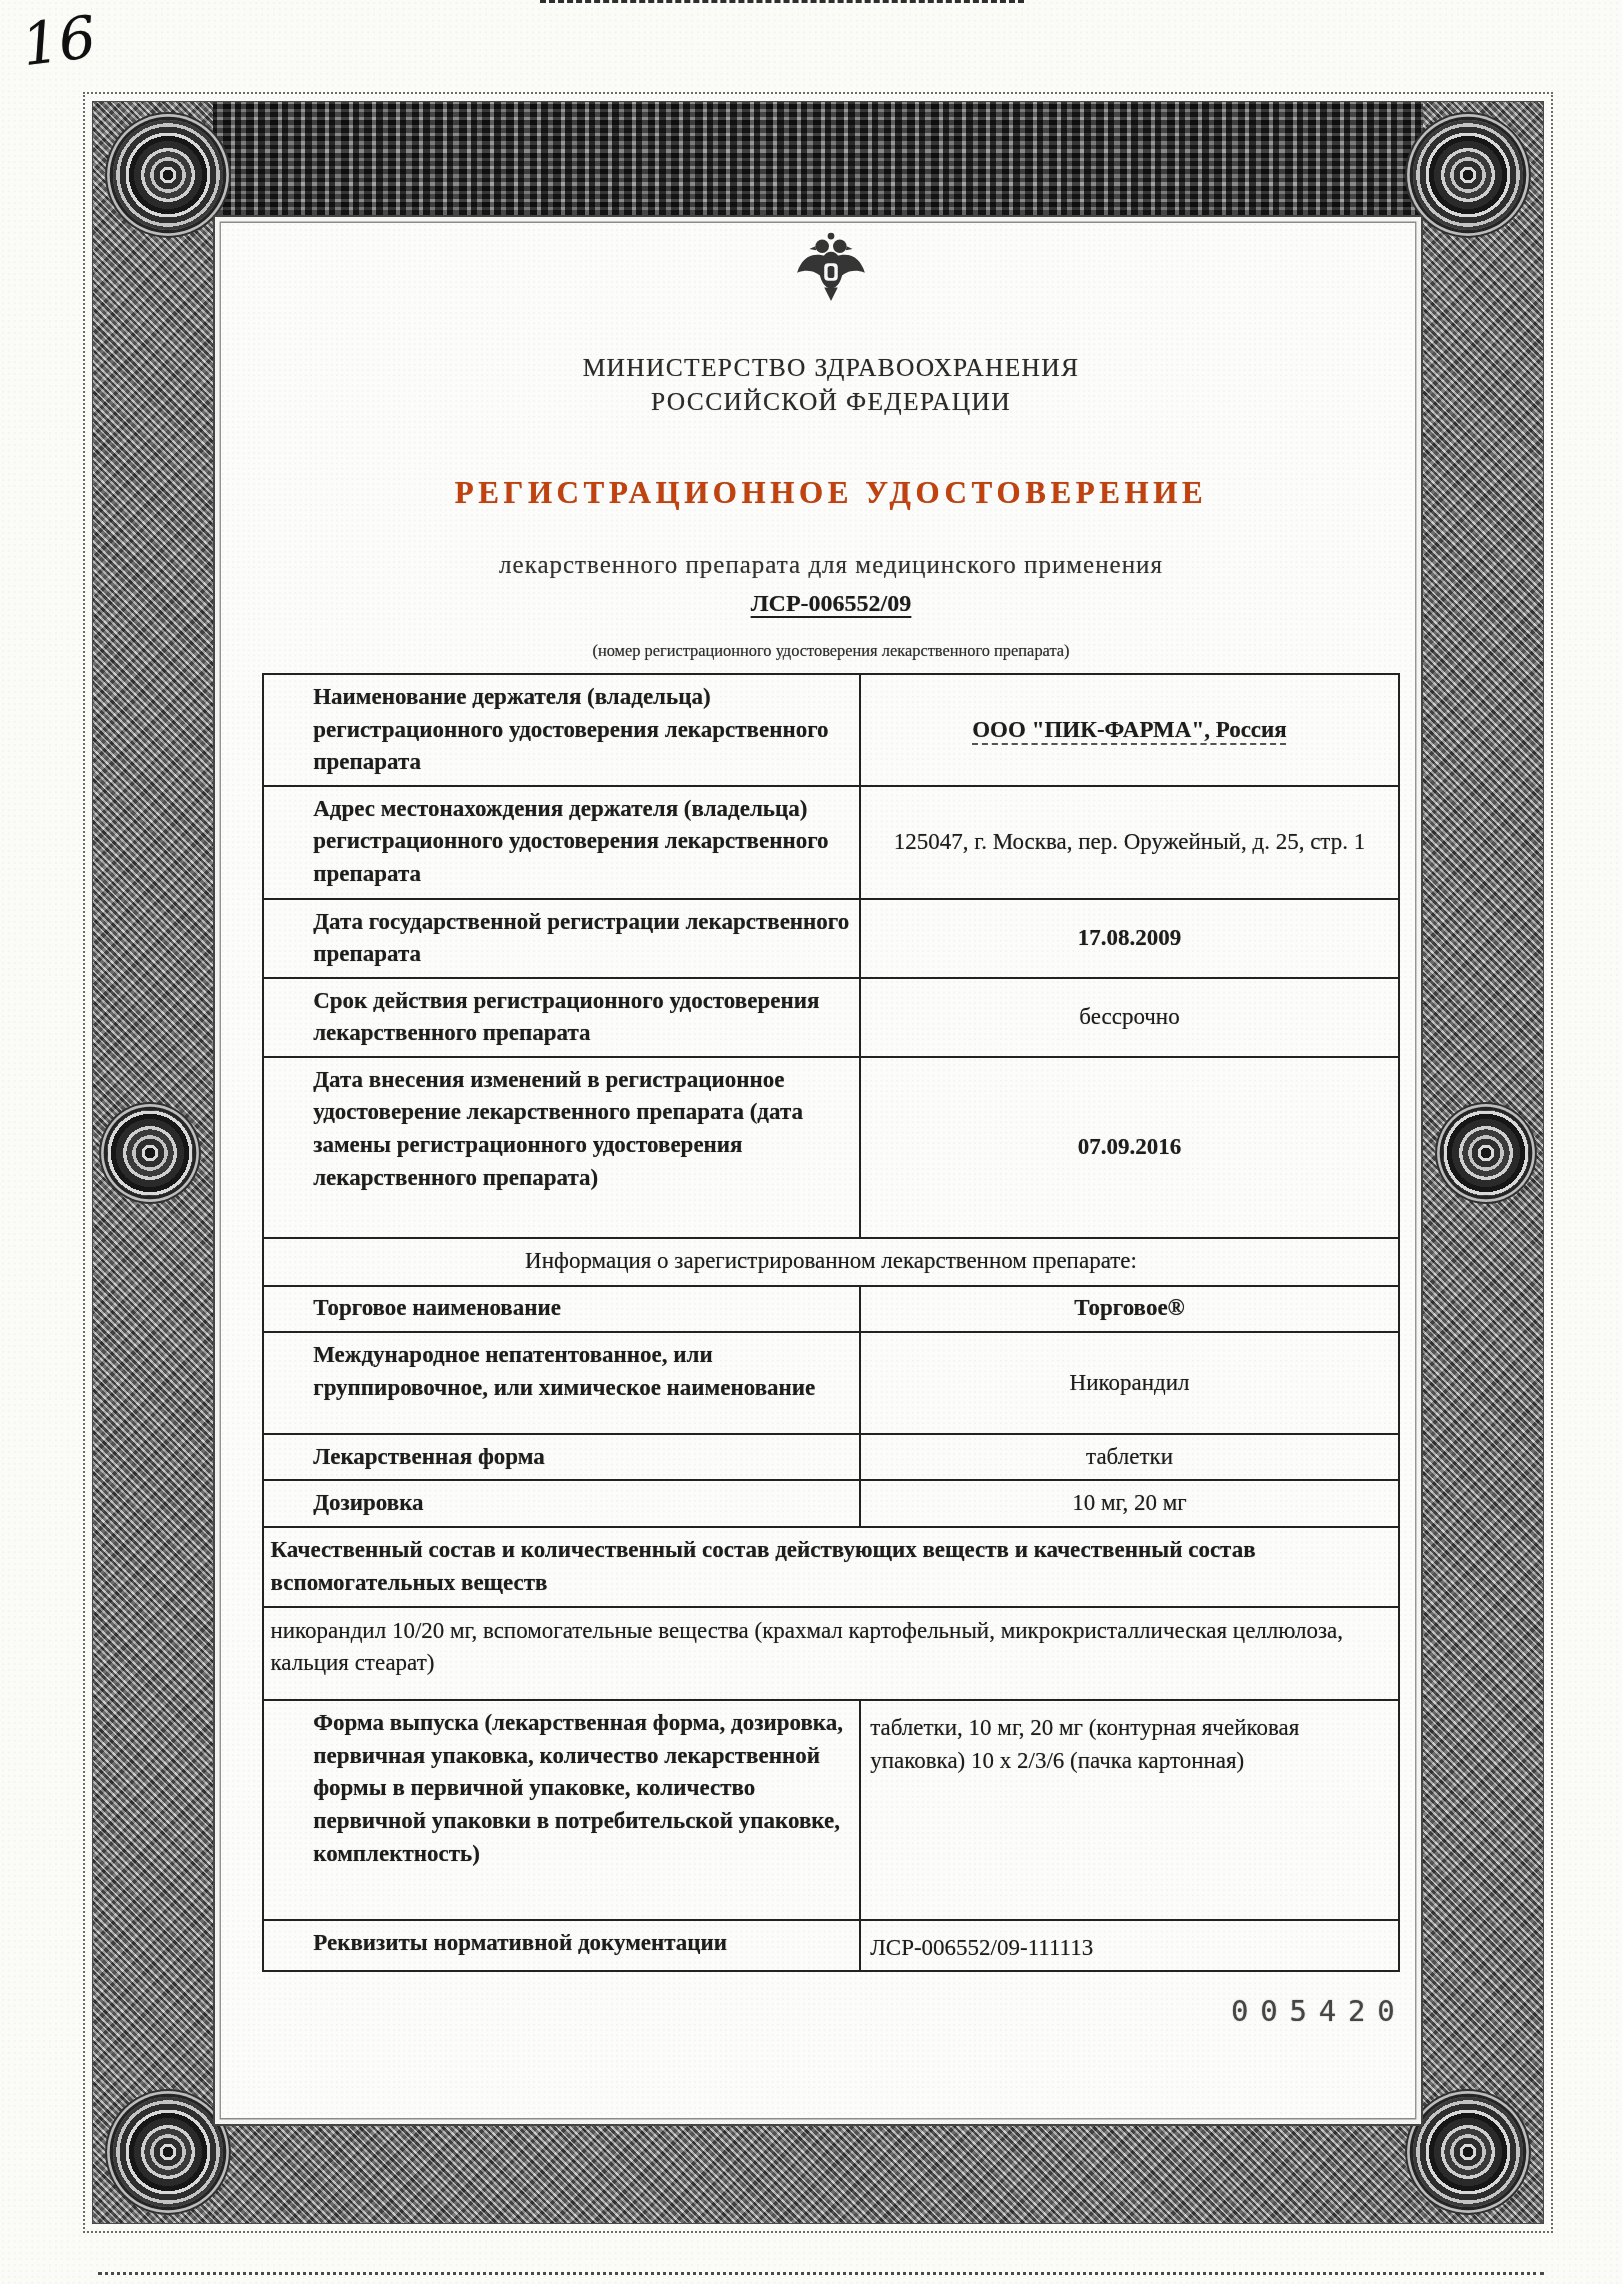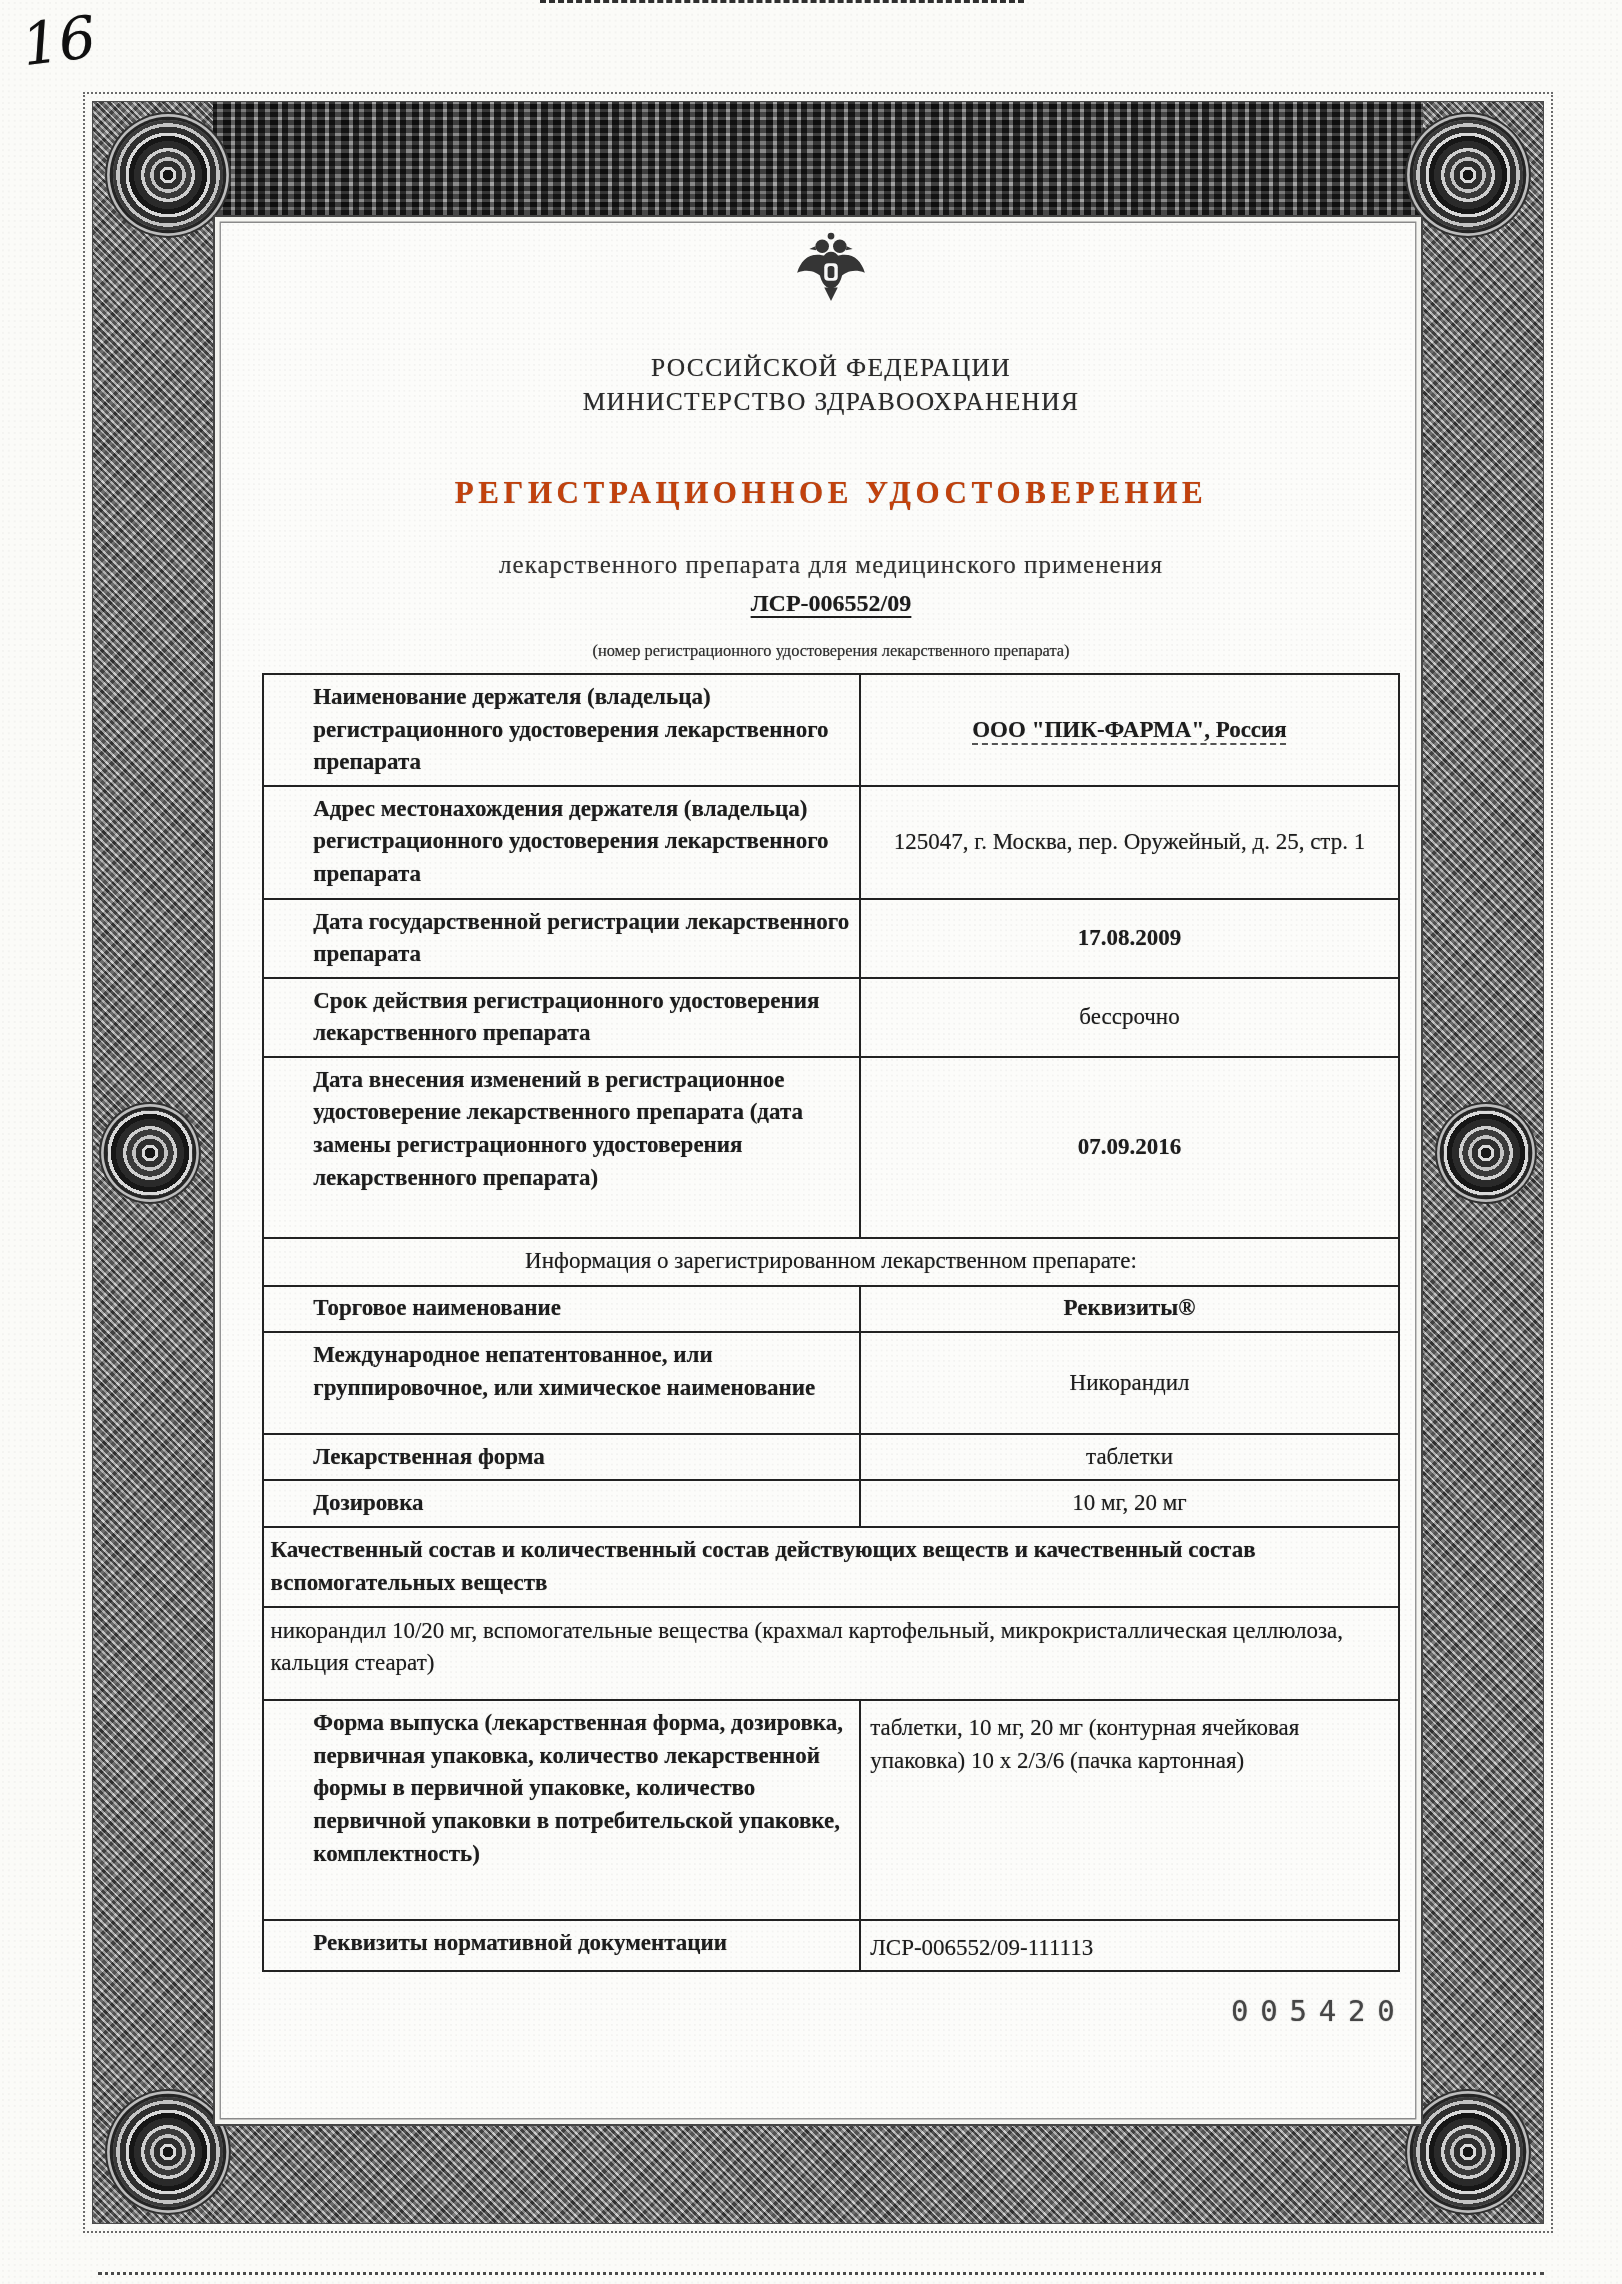--- a/index.html
+++ b/index.html
@@ -144,22 +144,22 @@
       <path d="M54 42 C30 34 16 46 10 66 C26 60 38 64 48 74 Z"></path>
       <path d="M66 42 C90 34 104 46 110 66 C94 60 82 64 72 74 Z"></path>
       <path d="M50 88 L70 88 L60 108 Z"></path>
       <rect x="50" y="52" width="20" height="26" rx="6" fill="#ececec"></rect>
       <rect x="55" y="56" width="10" height="18" rx="4" fill="#3c3c3c"></rect>
     </g>
   </svg>
 </div>
 
 <div class="abs content center-col ministry-block">
+  <div>МИНИСТЕРСТВО ЗДРАВООХРАНЕНИЯ</div>
   <div>РОССИЙСКОЙ ФЕДЕРАЦИИ</div>
-  <div>МИНИСТЕРСТВО ЗДРАВООХРАНЕНИЯ</div>
 </div>
 
 <div class="abs content center-col doc-title">РЕГИСТРАЦИОННОЕ УДОСТОВЕРЕНИЕ</div>
 <div class="abs content center-col doc-subtitle">лекарственного препарата для медицинского применения</div>
 <div class="abs content center-col reg-number">ЛСР-006552/09</div>
 <div class="abs content center-col reg-caption">(номер регистрационного удостоверения лекарственного препарата)</div>
 
 <div class="abs content doc-table">
 
   <div class="t-row" style="min-height:99px">
@@ -186,21 +186,21 @@
     <div class="t-label">Дата внесения изменений в регистрационное удостоверение лекарственного препарата (дата замены регистрационного удостоверения лекарственного препарата)</div>
     <div class="t-value v-bold">07.09.2016</div>
   </div>
 
   <div class="t-row" style="min-height:38px">
     <div class="t-full t-center">Информация о зарегистрированном лекарственном препарате:</div>
   </div>
 
   <div class="t-row" style="min-height:37px">
     <div class="t-label">Торговое наименование</div>
-    <div class="t-value v-bold">Реквизиты®</div>
+    <div class="t-value v-bold">Торговое®</div>
   </div>
 
   <div class="t-row" style="min-height:102px">
     <div class="t-label">Международное непатентованное, или группировочное, или химическое наименование</div>
     <div class="t-value">Никорандил</div>
   </div>
 
   <div class="t-row" style="min-height:37px">
     <div class="t-label">Лекарственная форма</div>
     <div class="t-value">таблетки</div>

